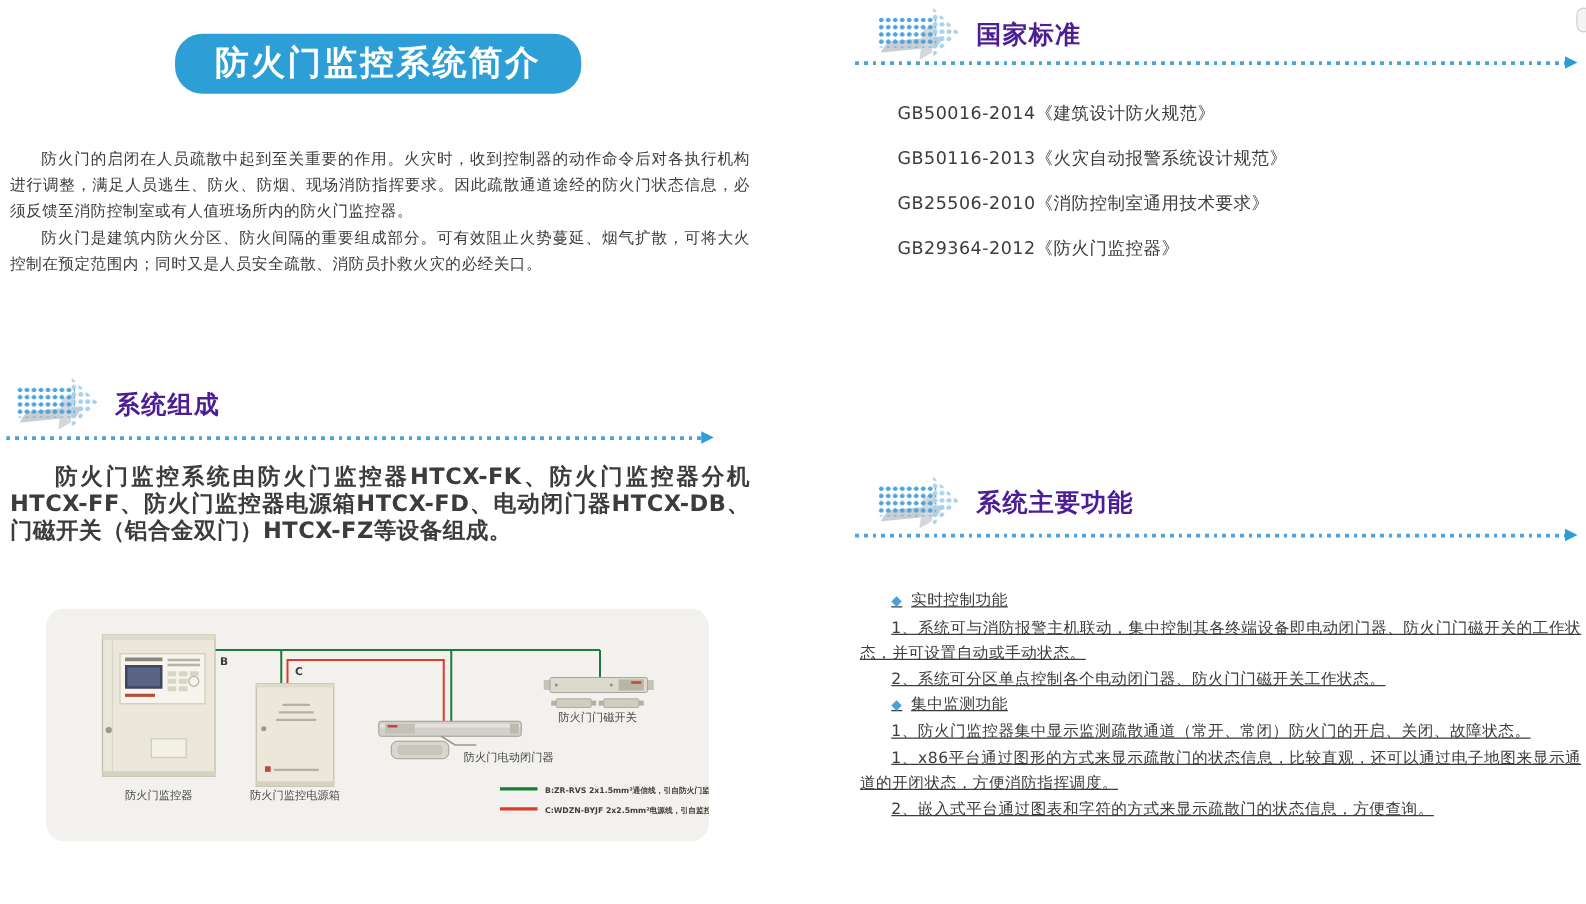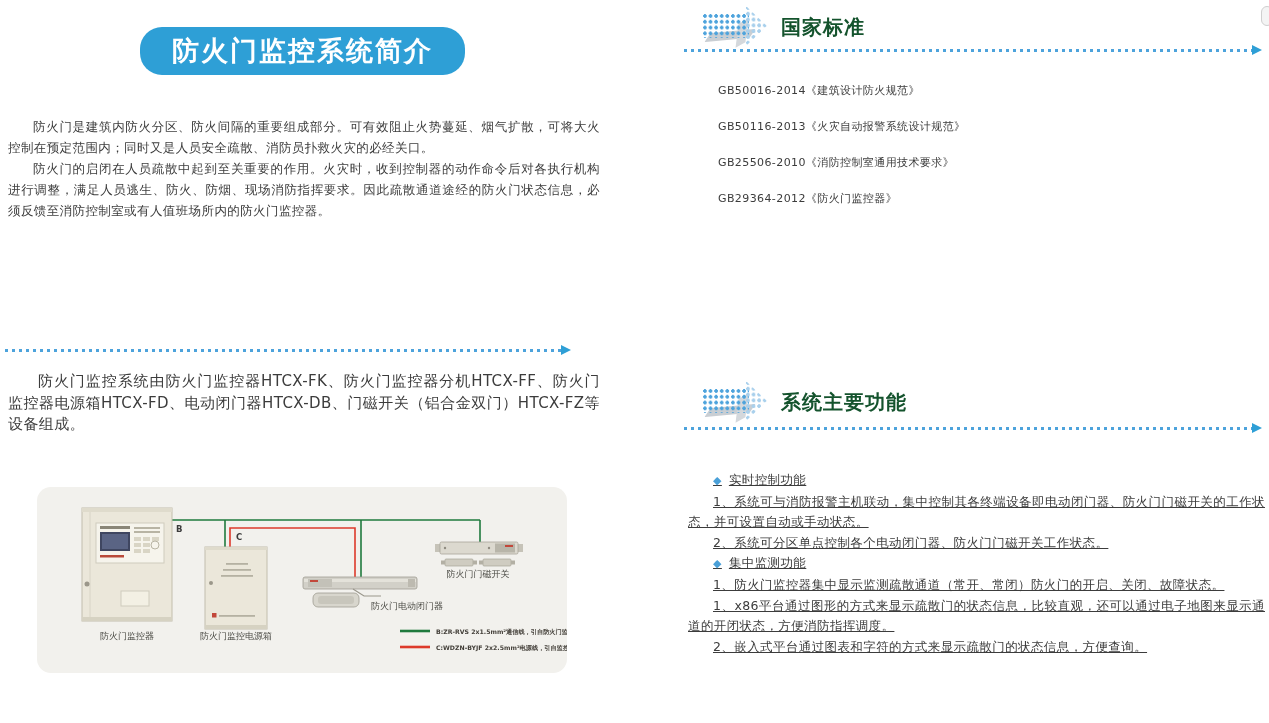--- a/index.html
+++ b/index.html
@@ -29,21 +29,21 @@
   
   .intro {
     position:absolute; left:8px; top:116px; width:592px;
     font-size:12.5px; line-height:21px; text-align:justify;
     letter-spacing:0.4px;
   }
   .intro p { text-indent:2em; }
 
   
   .sec-header { position:absolute; display:flex; align-items:center; gap:14px; }
-  .sec-title { font-size:20px; font-weight:bold; color:#14532d; letter-spacing:1px; }
+  .sec-title { font-size:20px; font-weight:bold; color:#4c1d95; letter-spacing:1px; }
 
   .sec-icon { position:relative; width:64px; height:42px; flex:0 0 auto; }
   .sec-icon .swoosh {
     position:absolute; left:6px; top:25px; width:42px; height:9px;
     background:#c9ced3; transform:skewX(-38deg) rotate(-6deg);
     border-radius:1px;
   }
   .sec-icon .swoosh2 {
     position:absolute; left:34px; top:16px; width:10px; height:22px;
     background:#d4d8dc; transform:skewY(-35deg) rotate(8deg);
@@ -68,33 +68,33 @@
   .dotted .arrow {
     position:absolute; right:-10px; top:-4px;
     width:0; height:0;
     border-left:10px solid #2e9fd6;
     border-top:5px solid transparent;
     border-bottom:5px solid transparent;
   }
 
   .comp-body {
     position:absolute; left:8px; top:371px; width:592px;
-    font-size:15px; line-height:21.5px; text-align:justify; letter-spacing:0.4px;
+    font-size:18px; line-height:21.5px; text-align:justify; letter-spacing:0.4px;font-weight:bold;
   }
   .comp-body p { text-indent:2em; }
 
   
   .diagram-panel {
     position:absolute; left:37px; top:487px;
     width:530px; height:186px;
     background:#f2f1ed; border-radius:14px;
   }
 
   
-  .standards-list { position:absolute; left:718px; top:84px; width:520px; font-size:11px; letter-spacing:0.4px; }
+  .standards-list { position:absolute; left:718px; top:84px; width:520px; font-size:14px; letter-spacing:0.4px; }
   .standards-list p { line-height:14px; margin-bottom:22px; }
 
   .fn-list { position:absolute; left:688px; top:470px; width:577px;
     font-size:12.5px; line-height:20.6px; text-align:justify; letter-spacing:0.4px; }
   .fn-list p { text-indent:2em;text-decoration:underline; }
   .fn-list .diamond { color:#4aa0d8; font-size:11px; margin-right:7px; }
 
   
   .scroll-sliver {
     position:absolute; right:-4px; top:6px; width:12px; height:20px;
@@ -106,24 +106,33 @@
 </head>
 <body>
 
 <div class="page">
 
   <div class="banner">
     <span>防火门监控系统简介</span>
   </div>
 
   <div class="intro">
+    <p>防火门的启闭在人员疏散中起到至关重要的作用。火灾时，收到控制器的动作命令后对各执行机构进行调整，满足人员逃生、防火、防烟、现场消防指挥要求。因此疏散通道途经的防火门状态信息，必须反馈至消防控制室或有人值班场所内的防火门监控器。</p>
     <p>防火门是建筑内防火分区、防火间隔的重要组成部分。可有效阻止火势蔓延、烟气扩散，可将大火控制在预定范围内；同时又是人员安全疏散、消防员扑救火灾的必经关口。</p>
-    <p>防火门的启闭在人员疏散中起到至关重要的作用。火灾时，收到控制器的动作命令后对各执行机构进行调整，满足人员逃生、防火、防烟、现场消防指挥要求。因此疏散通道途经的防火门状态信息，必须反馈至消防控制室或有人值班场所内的防火门监控器。</p>
-  </div>
-
+  </div>
+
+  <div class="sec-header" style="left:14px; top:302px;">
+    <div class="sec-icon">
+      <div class="swoosh"></div>
+        <div class="swoosh2"></div>
+      <div class="dots-main"></div>
+        <div class="dots-tip"></div>
+    </div>
+    <div class="sec-title">系统组成</div>
+  </div>
 
   <div class="dotted" style="left:5px; top:349px; width:556px;">
     <span class="arrow"></span>
   </div>
 
   <div class="comp-body">
     <p>防火门监控系统由防火门监控器HTCX-FK、防火门监控器分机HTCX-FF、防火门监控器电源箱HTCX-FD、电动闭门器HTCX-DB、门磁开关（铝合金双门）HTCX-FZ等设备组成。</p>
   </div>
 
   <div class="diagram-panel">

